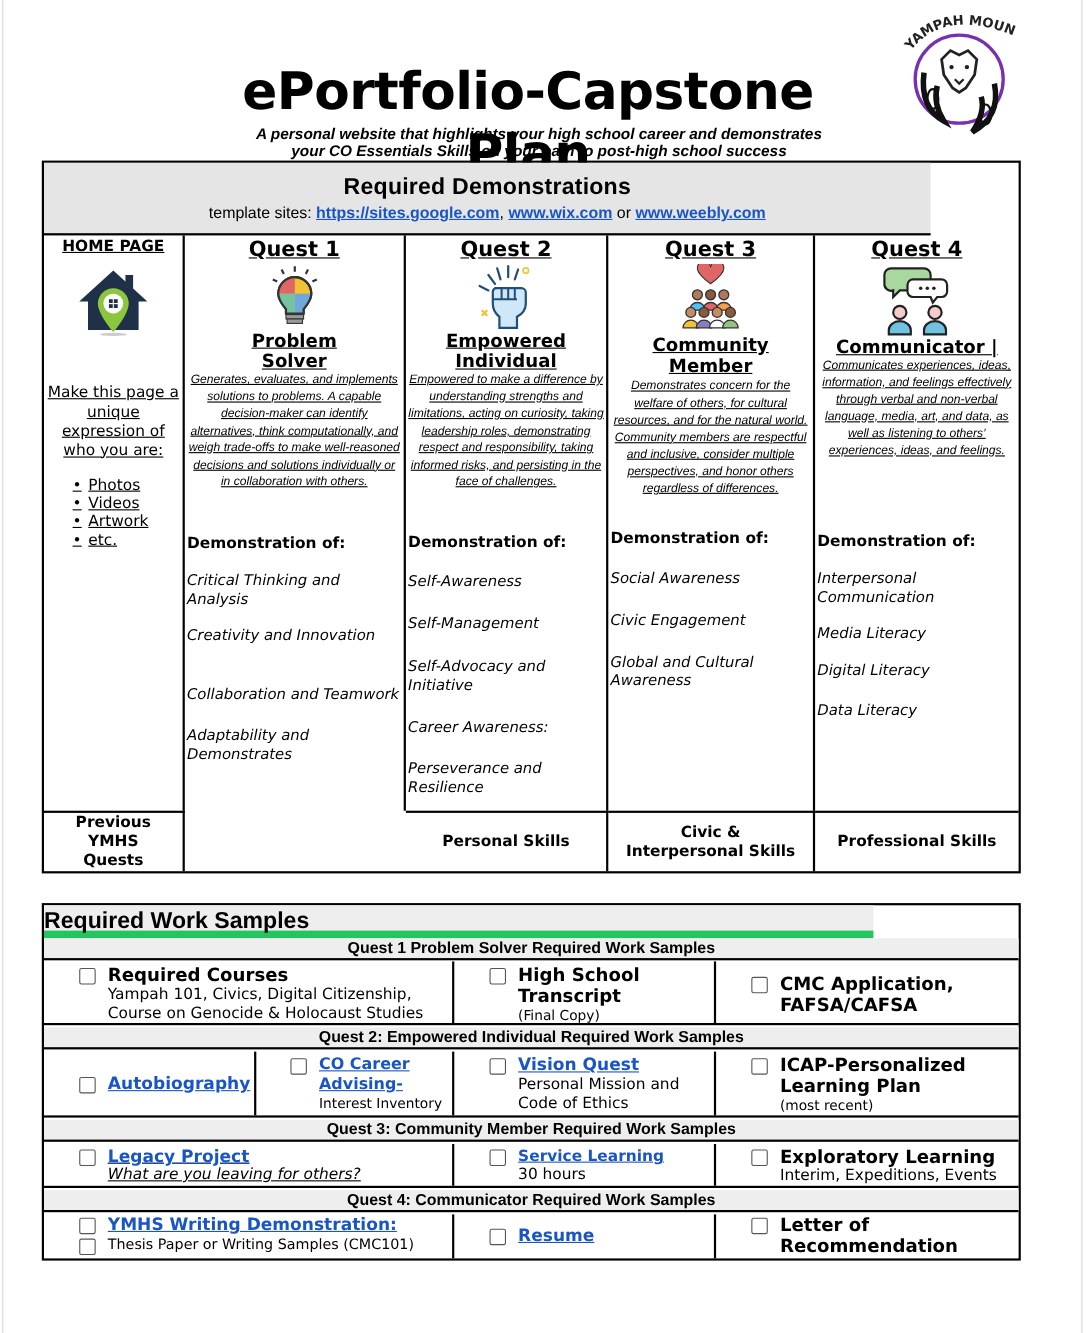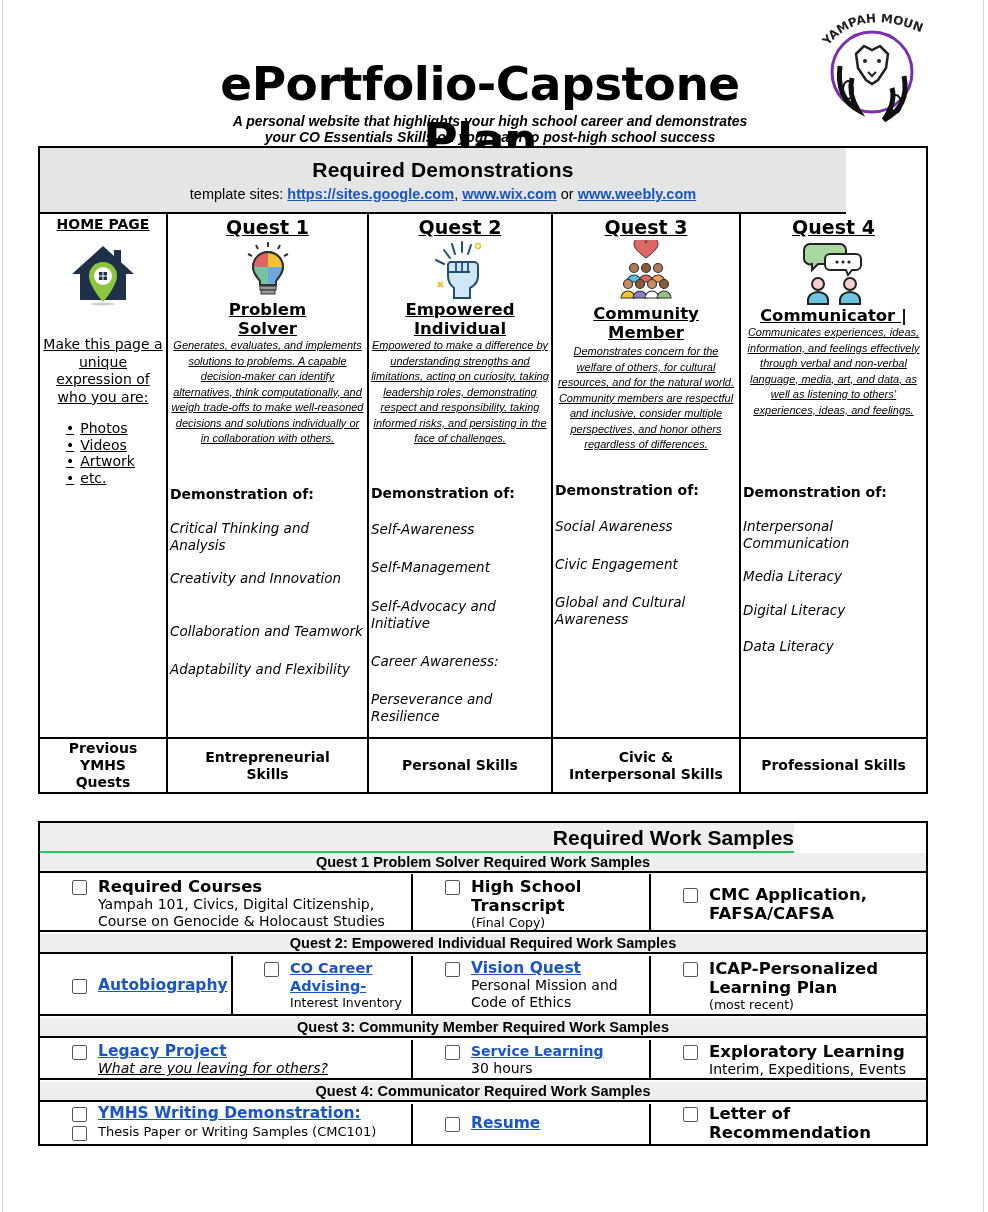--- a/index.html
+++ b/index.html
@@ -23,35 +23,35 @@
   .c1 { left: 128px; width: 201px; }
   .c2 { left: 329px; width: 184px; }
   .c3 { left: 513px; width: 188px; }
   .c4 { left: 701px; width: 185px; border-right: none; }
 
   .foot { position: absolute; top: 589px; height: 55px; border-top: 2px solid #000; border-right: 2px solid #000; display: flex; align-items: center; justify-content: center; text-align: center; font-weight: bold; font-size: 14px; line-height: 17px; }
   .foot.c4 { border-right: none; }
 
   .home-label { text-align: center; font-weight: bold; font-size: 14px; margin-top: 2px; }
   .home-icon { display: block; margin: 10px auto 0; }
-  .home-text { text-align: center; font-size: 14px; line-height: 17.5px; margin-top: 28px; }
+  .home-text { text-align: center; font-size: 14px; line-height: 17.5px; margin-top: 41px; }
   .home-list { margin: 14px 0 0 26px; font-size: 14px; line-height: 16.5px; list-style: none; }
   .home-list li::before { content: "\2022"; margin-right: 6px; }
 
   .quest-title { text-align: center; font-weight: bold; font-size: 19px; margin-top: 2px; line-height: 22px; }
   .quest-icon { display: block; margin: 2px auto 0; }
   .role { text-align: center; font-weight: bold; font-size: 16.5px; line-height: 19px; }
   .desc { text-align: center; font-family: "Liberation Sans", sans-serif; font-style: italic; font-size: 11px; line-height: 15.5px; padding: 0 2px; }
   .demo-of { font-weight: bold; font-size: 14px; padding-left: 2px; position: absolute; left: 0; }
   .skills { position: absolute; left: 2px; right: 2px; font-style: italic; font-size: 13.5px; line-height: 17px; }
   .skills div { position: absolute; left: 0; right: 0; }
 
   
   .ws { position: absolute; left: 38px; top: 821px; width: 890px; height: 325px; border: 2px solid #000; font-family: "Liberation Sans", sans-serif; }
-  .ws-title { position: absolute; left: 0; top: 0; width: 754px; height: 30px; background: #eeeeee; border-bottom: 2px solid #22c55e; text-align: right; font-weight: bold; font-size: 21px; line-height: 29px; }
+  .ws-title { position: absolute; left: 0; top: 0; width: 754px; height: 30px; background: #eeeeee; border-bottom: 7px solid #22c55e; text-align: left; font-weight: bold; font-size: 21px; line-height: 29px; }
   .ws-sec { position: absolute; left: 0; width: 886px; height: 20px; background: #eeeeee; border-bottom: 2px solid #000; text-align: center; font-weight: bold; font-size: 14.5px; line-height: 19px; }
   .ws-row { position: absolute; left: 0; width: 886px; border-bottom: 2px solid #000; }
   .ws-row.last { border-bottom: none; }
   .cell { position: absolute; top: 0; bottom: 0; border-right: 2px solid #000; }
   .cell.end { border-right: none; }
   .item { position: absolute; left: 32px; right: 4px; }
   .cb { position: absolute; left: 32px; width: 15px; height: 15px; border: 1.5px solid #555; border-radius: 2px; background: #fff; }
   .it-title { font-weight: bold; font-size: 16.5px; line-height: 19px; font-family: "DejaVu Sans", sans-serif; }
   .it-sub { font-size: 14px; line-height: 17px; font-family: "DejaVu Sans", sans-serif; }
   .it-small { font-size: 12.5px; line-height: 15px; font-family: "DejaVu Sans", sans-serif; }
@@ -130,21 +130,21 @@
       <rect x="20" y="46" width="16" height="4" fill="#999" stroke="#333"></rect>
         <rect x="21" y="50" width="14" height="4" fill="#999" stroke="#333"></rect>
     </svg>
     <div class="role" style="width:90px;margin:0 auto;">Problem Solver</div>
     <div class="desc" style="margin-top:0;">Generates, evaluates, and implements solutions to problems. A capable decision-maker can identify alternatives, think computationally, and weigh trade-offs to make well-reasoned decisions and solutions individually or in collaboration with others.</div>
     <div class="demo-of" style="top:272px;">Demonstration of:</div>
     <div class="skills" style="top:306px;">
       <div style="top:0;"> Critical Thinking and Analysis</div>
       <div style="top:50px;">Creativity and Innovation</div>
       <div style="top:103px;">Collaboration and Teamwork</div>
-      <div style="top:141px;">Adaptability and Flexibility</div>
+      <div style="top:141px;">Adaptability and Demonstrates</div>
     </div>
   </div>
 
   <div class="col c2">
     <div class="quest-title">Quest 2</div>
     <svg class="quest-icon" width="60" height="60" viewBox="0 0 60 60">
       <g stroke="#1f4e79" stroke-width="2" stroke-linecap="round">
           <line x1="14" y1="10" x2="20" y2="18"></line>
           <line x1="22" y1="4" x2="25" y2="14"></line>
           <line x1="32" y1="2" x2="32" y2="12"></line>
@@ -218,21 +218,20 @@
     <div class="demo-of" style="top:270px;">Demonstration of:</div>
     <div class="skills" style="top:304px;">
       <div style="top:0;width:110px;">Interpersonal Communication</div>
       <div style="top:50px;">Media Literacy</div>
       <div style="top:84px;">Digital Literacy</div>
       <div style="top:120px;">Data Literacy</div>
     </div>
   </div>
 
   <div class="foot c0" style="padding:0 14px;">Previous YMHS Quests</div>
-  <div class="foot c1" style="padding:0 30px;">Entrepreneurial Skills</div>
   <div class="foot c2">Personal Skills</div>
   <div class="foot c3" style="padding:0 10px;">Civic &amp; Interpersonal Skills</div>
   <div class="foot c4">Professional Skills</div>
 </div>
 
 <div class="ws">
   <div class="ws-title">Required Work Samples</div>
 
   <div class="ws-sec" style="top:30px;">Quest 1 Problem Solver Required Work Samples</div>
   <div class="ws-row" style="top:51px;height:58px;">

